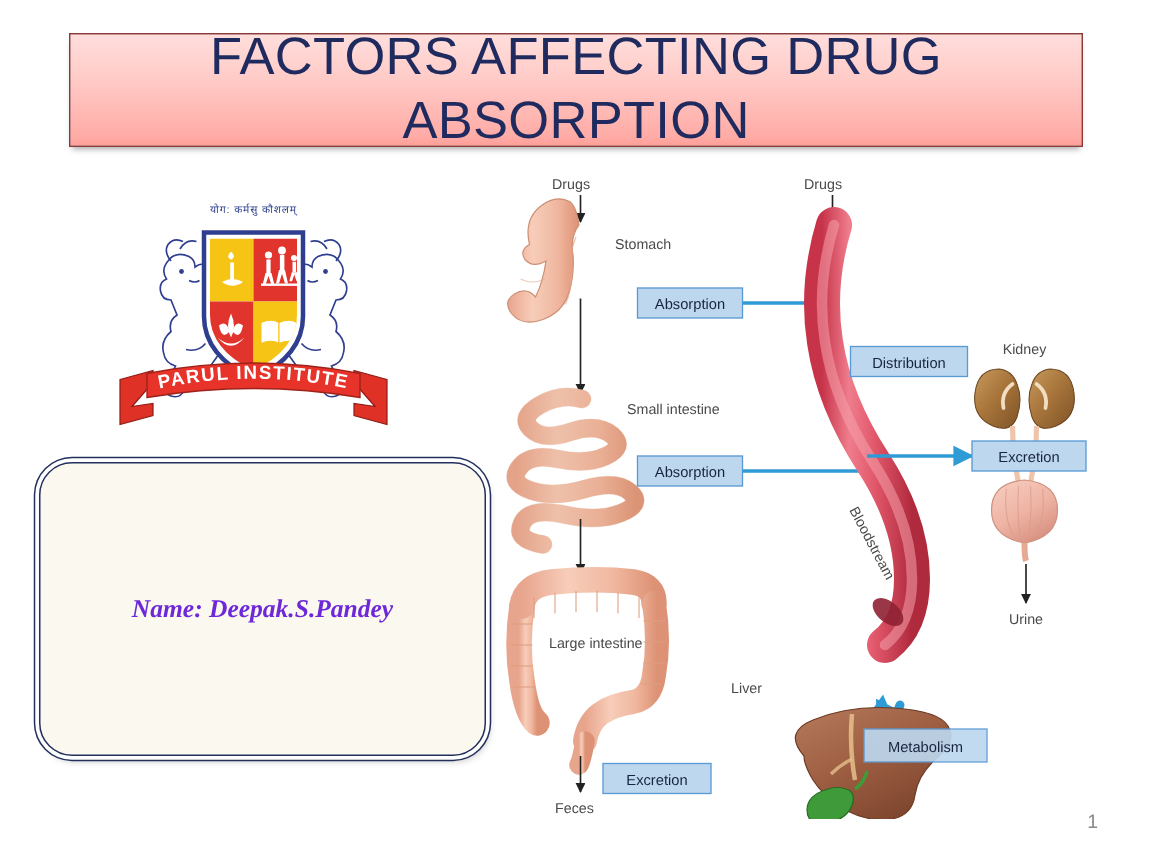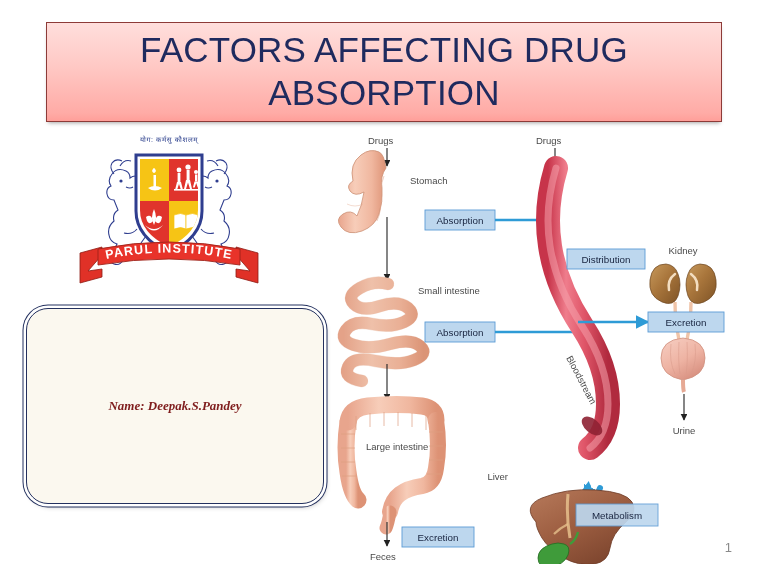--- a/index.html
+++ b/index.html
@@ -14,21 +14,21 @@
     overflow: hidden;
     font-family: "Liberation Sans", sans-serif;
   }
 
   
   #title-banner {
     position: absolute;
     left: 46px;
     top: 22px;
     width: 676px;
-    height: 100px;
+    height: 76px;
     border: 1px solid #8d3b38;
     background: linear-gradient(to bottom, #ffdedc 0%, #ffcac6 42%, #ffaba6 92%, #ff9f99 100%);
     box-shadow: 0 3px 4px -2px rgba(0,0,0,0.35);
     box-sizing: border-box;
     display: flex;
     align-items: center;
     justify-content: flex-end;
   }
   #title-text {
     color: #1f2a5e;
@@ -73,32 +73,32 @@
     box-shadow: 0 0 0 2.5px #ffffff, 0 0 0 3.5px #23305e, 2px 3px 5px rgba(0,0,0,0.25);
     display: flex;
     flex-direction: column;
     align-items: center;
     justify-content: center;
   }
   .name-line {
     font-family: "Liberation Serif", serif;
     font-weight: bold;
     font-style: italic;
-    font-size: 13px;
+    font-size: 17px;
     line-height: 1.32;
-    color: #7f1d1d;
+    color: #6d28d9;
     text-align: left;
     white-space: nowrap;
   }
 
   
   #diagram {
     position: absolute;
     left: 330px;
-    top: 132px;
+    top: 114px;
     width: 438px;
     height: 432px;
   }
   #diagram svg { display: block; }
 
   .dlabel {
     fill: #4a4a4a;
     font-family: "Liberation Sans", sans-serif;
     font-size: 9.5px;
   }

